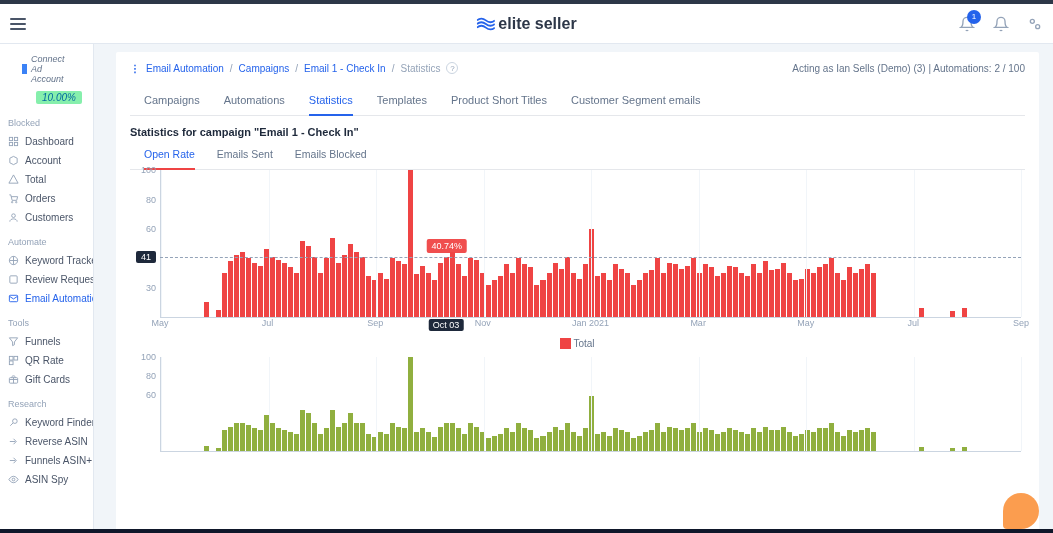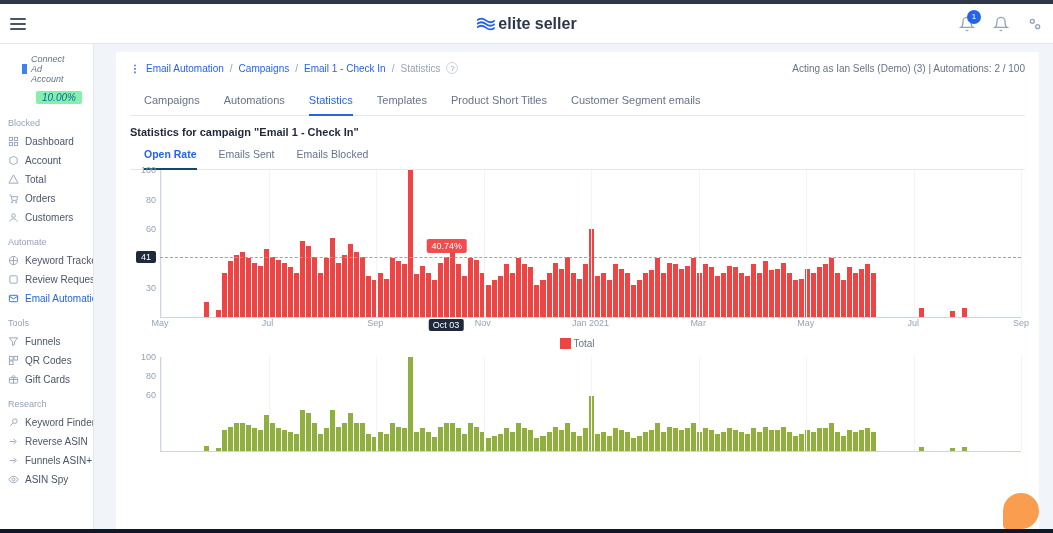--- a/index.html
+++ b/index.html
@@ -48,21 +48,21 @@
   .crumb-row .sep { color:#94a3b8; }
   .crumb-row .info { width:12px; height:12px; border:1px solid #cbd5e1; border-radius:50%;
     display:inline-flex; align-items:center; justify-content:center; font-size:8px; color:#94a3b8; cursor:pointer;}
   .crumb-right { margin-left:auto; color:#64748b; }
   .maintabs { display:flex; gap:24px; padding: 4px 14px 0; border-bottom:1px solid #e5e7eb; }
   .maintabs .tab { padding: 6px 0 8px; font-size:11px; color:#64748b; cursor:pointer; }
   .maintabs .tab.active { color:#2563eb; border-bottom:2px solid #2563eb; margin-bottom:-1px;}
   .stats-title { font-size:11px; font-weight:700; color:#1e293b; padding:10px 0 6px;}
   .subtabs { display:flex; gap:22px; padding:0 14px; border-bottom:1px solid #e5e7eb; }
   .subtabs .tab { padding:4px 0 8px; font-size:10.5px; color:#64748b; cursor:pointer;}
-  .subtabs .tab.active { color:#2563eb; border-bottom:2px solid #0c4a6e; margin-bottom:-1px;font-weight:bold;}
+  .subtabs .tab.active { color:#2563eb; border-bottom:2px solid #ef4444; margin-bottom:-1px;}
   .chart-title { font-size:12px; font-weight:700; color:#1e293b; padding:12px 0 4px;}
   .chart-wrap { margin-left:0; }
   .chart { position:relative; height:160px; margin-bottom:4px; }
   .yaxis { position:absolute; left:0; top:0; bottom:12px; width:30px; }
   .ytick { position:absolute; right:4px; font-size:9px; color:#94a3b8; transform:translateY(-50%);}
   .plot { position:absolute; left:30px; right:4px; top:0; bottom:12px;
     border-left:1px solid #cbd5e1; border-bottom:1px solid #cbd5e1; }
   .grid-v { position:absolute; top:0; bottom:0; width:1px; background:#f1f5f9; }
   .bars { position:absolute; inset:0; display:flex; align-items:flex-end; }
   .bars .bar { flex:1; margin:0 0.5px; }
@@ -197,21 +197,21 @@
           <path d="M3 4h18l-7 9v6l-4 2v-8L3 4z"></path>
         </svg>
         <span>Funnels</span>
       </div>
     <div class="sb-item">
         <svg class="ic" viewBox="0 0 24 24" fill="none" stroke="currentColor" stroke-width="2">
           <rect x="3" y="3" width="8" height="8"></rect>
           <rect x="13" y="3" width="8" height="8"></rect>
           <rect x="3" y="13" width="8" height="8"></rect>
         </svg>
-        <span>QR Codes</span>
+        <span>QR Rate</span>
       </div>
     <div class="sb-item">
         <svg class="ic" viewBox="0 0 24 24" fill="none" stroke="currentColor" stroke-width="2">
           <rect x="3" y="8" width="18" height="12" rx="2"></rect>
           <path d="M12 8v12M3 12h18M8 8c0-2 1-4 4-4s4 2 4 4"></path>
         </svg>
         <span>Gift Cards</span>
       </div>
     <div class="sb-section">Research</div>
     <div class="sb-item">

